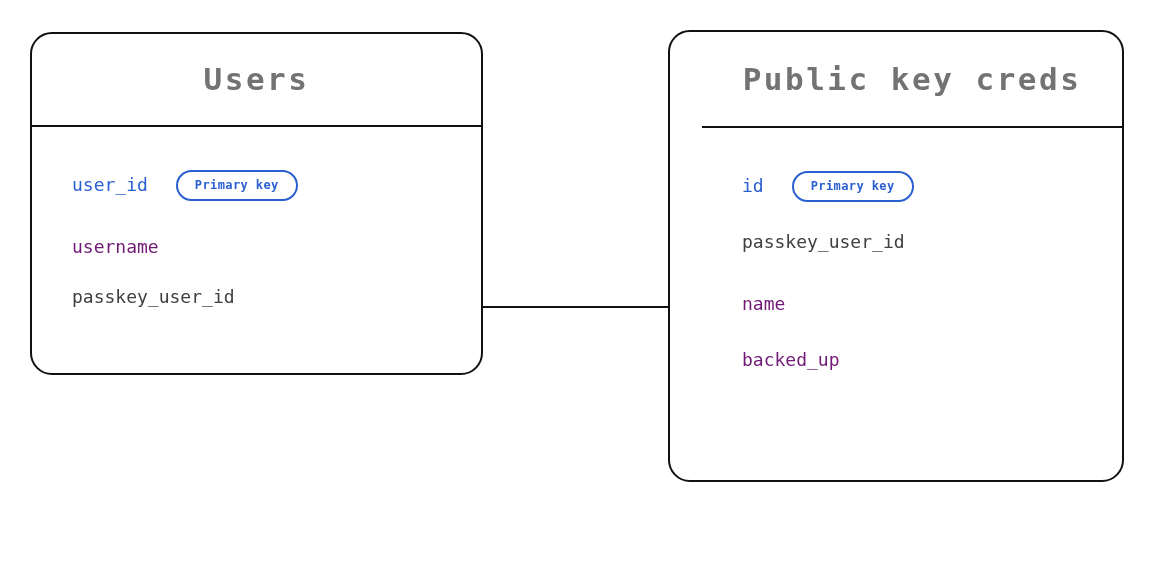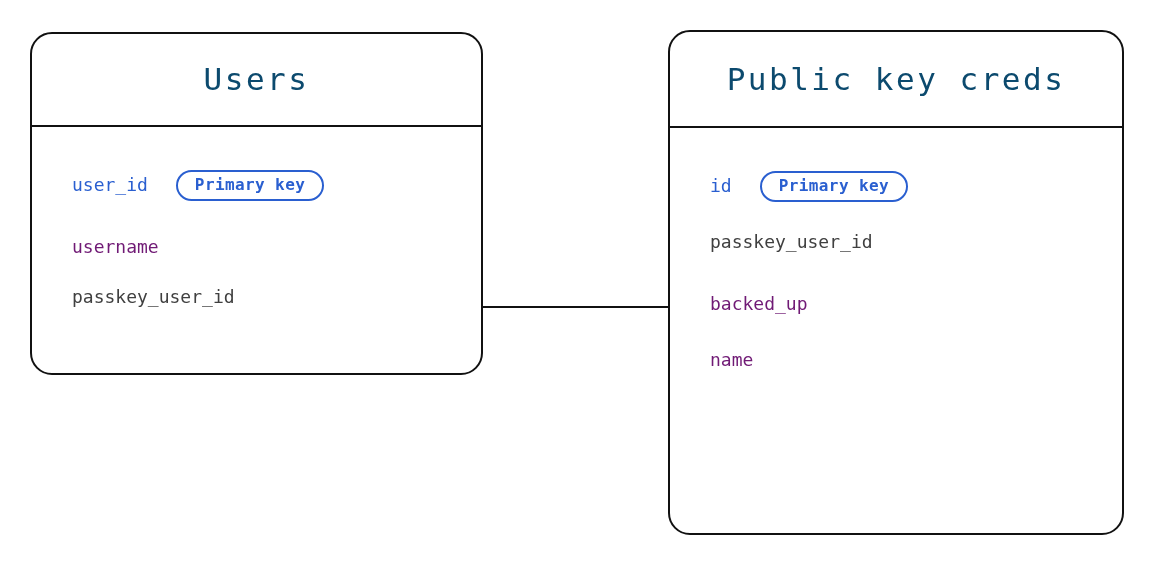--- a/index.html
+++ b/index.html
@@ -43,24 +43,24 @@
   .entity-header {
     box-sizing: border-box;
     border-bottom: 2px solid #111111;
     display: flex;
     align-items: center;
     justify-content: center;
   }
 
   .entity-title {
     font-family: "DejaVu Sans Mono", "Liberation Mono", monospace;
-    font-weight: normal;
+    font-weight: bold;
     font-size: 31px;
     letter-spacing: 2.5px;
-    color: #0c4a6e;
+    color: #737373;
     white-space: nowrap;
     line-height: 1;
   }
 
   .entity-body {
     box-sizing: border-box;
     flex: 1 1 auto;
     padding: 30px 0 0 0;
   }
 
@@ -88,21 +88,21 @@
     justify-content: center;
     box-sizing: border-box;
     margin-left: 28px;
     height: 31px;
     padding: 0 17px;
     border: 2px solid #2a5fd0;
     border-radius: 16px;
     color: #2a5fd0;
     font-family: "DejaVu Sans Mono", "Liberation Mono", monospace;
     font-weight: bold;
-    font-size: 16px;
+    font-size: 12px;
     letter-spacing: 0.4px;
     line-height: 1;
     white-space: nowrap;
   }
 </style>
 </head>
 <body>
 
 <div id="canvas">
 
@@ -123,41 +123,41 @@
         <span class="field-name plain">username</span>
       </div>
 
       <div class="field-row">
         <span class="field-name fk">passkey_user_id</span>
       </div>
 
     </div>
   </div>
 
-  <div class="entity" style="left:668px; top:30px; width:456px; height:505px;">
+  <div class="entity" style="left:668px; top:30px; width:456px; height:452px;padding-left:32px;">
     <div class="entity-header" style="height:96px;">
       <span class="entity-title">Public key creds</span>
     </div>
     <div class="entity-body">
 
       <div class="field-row">
         <span class="field-name key">id</span>
         <span class="pk-badge">Primary key</span>
       </div>
 
 
       <div class="field-row">
         <span class="field-name fk">passkey_user_id</span>
       </div>
 
       <div class="field-row">
-        <span class="field-name plain">backed_up</span>
+        <span class="field-name plain">name</span>
       </div>
 
       <div class="field-row">
-        <span class="field-name plain">name</span>
+        <span class="field-name plain">backed_up</span>
       </div>
 
 
     </div>
   </div>
 
 </div>
 
 </body></html>

